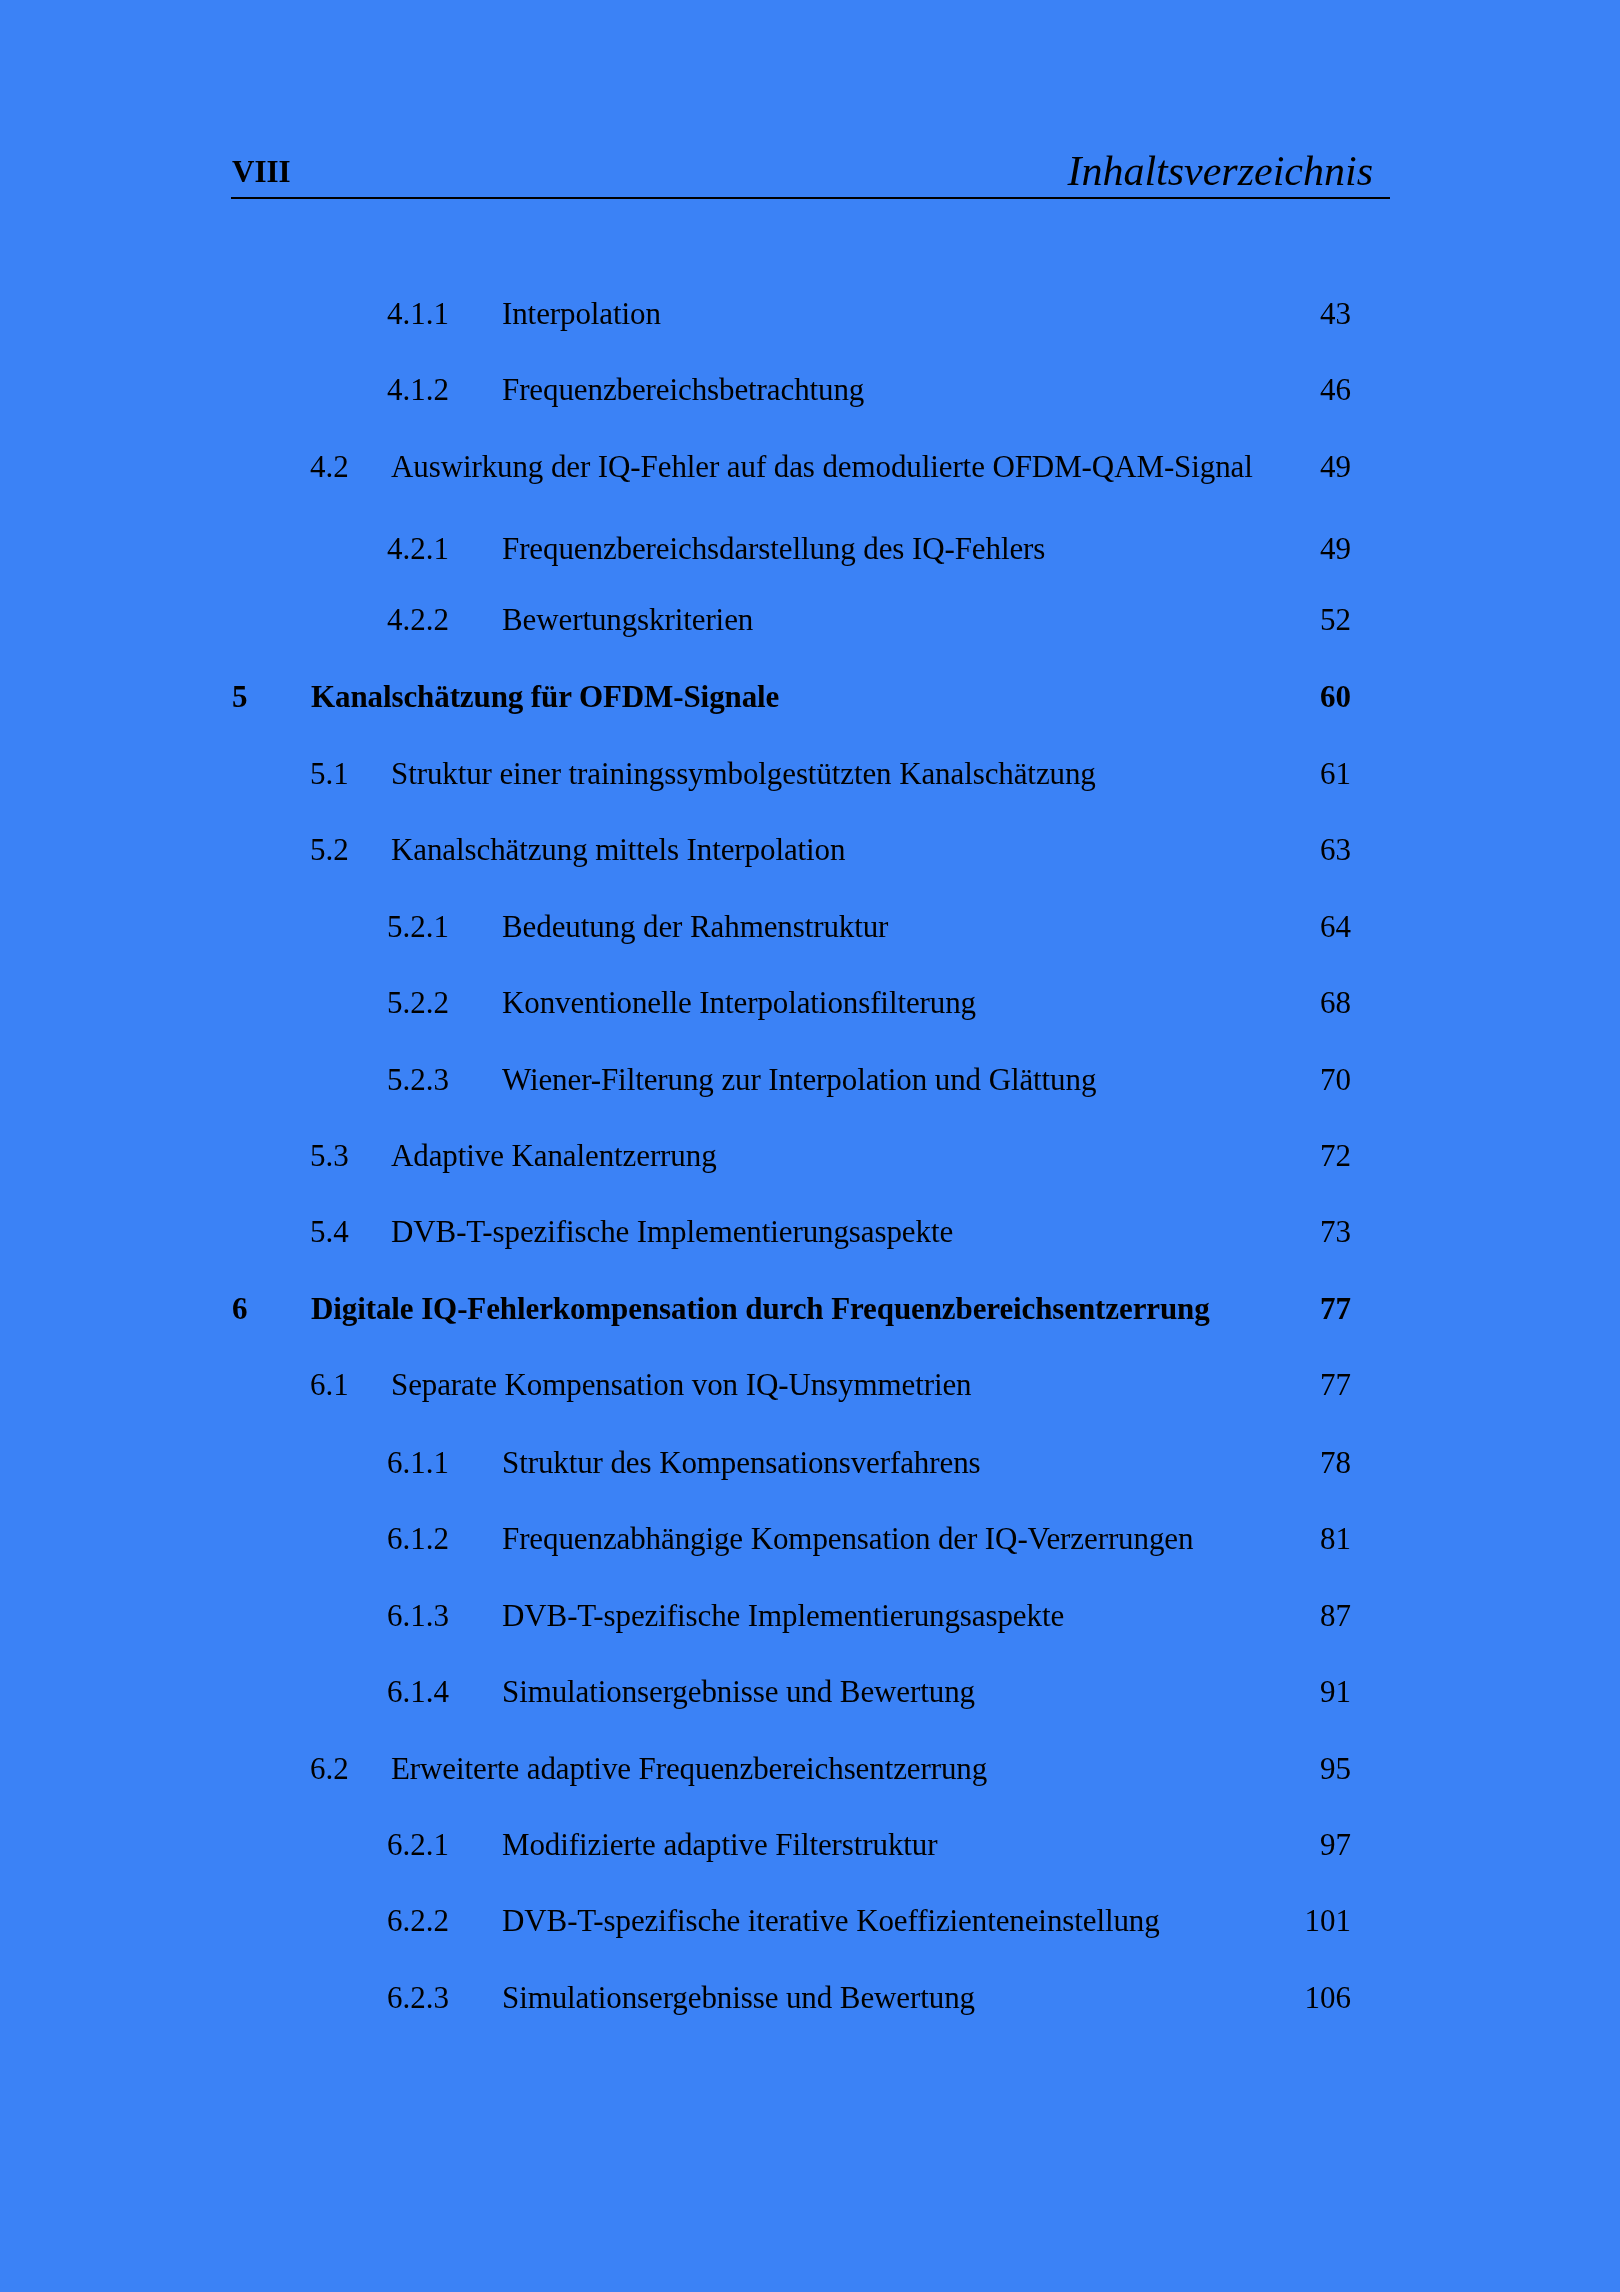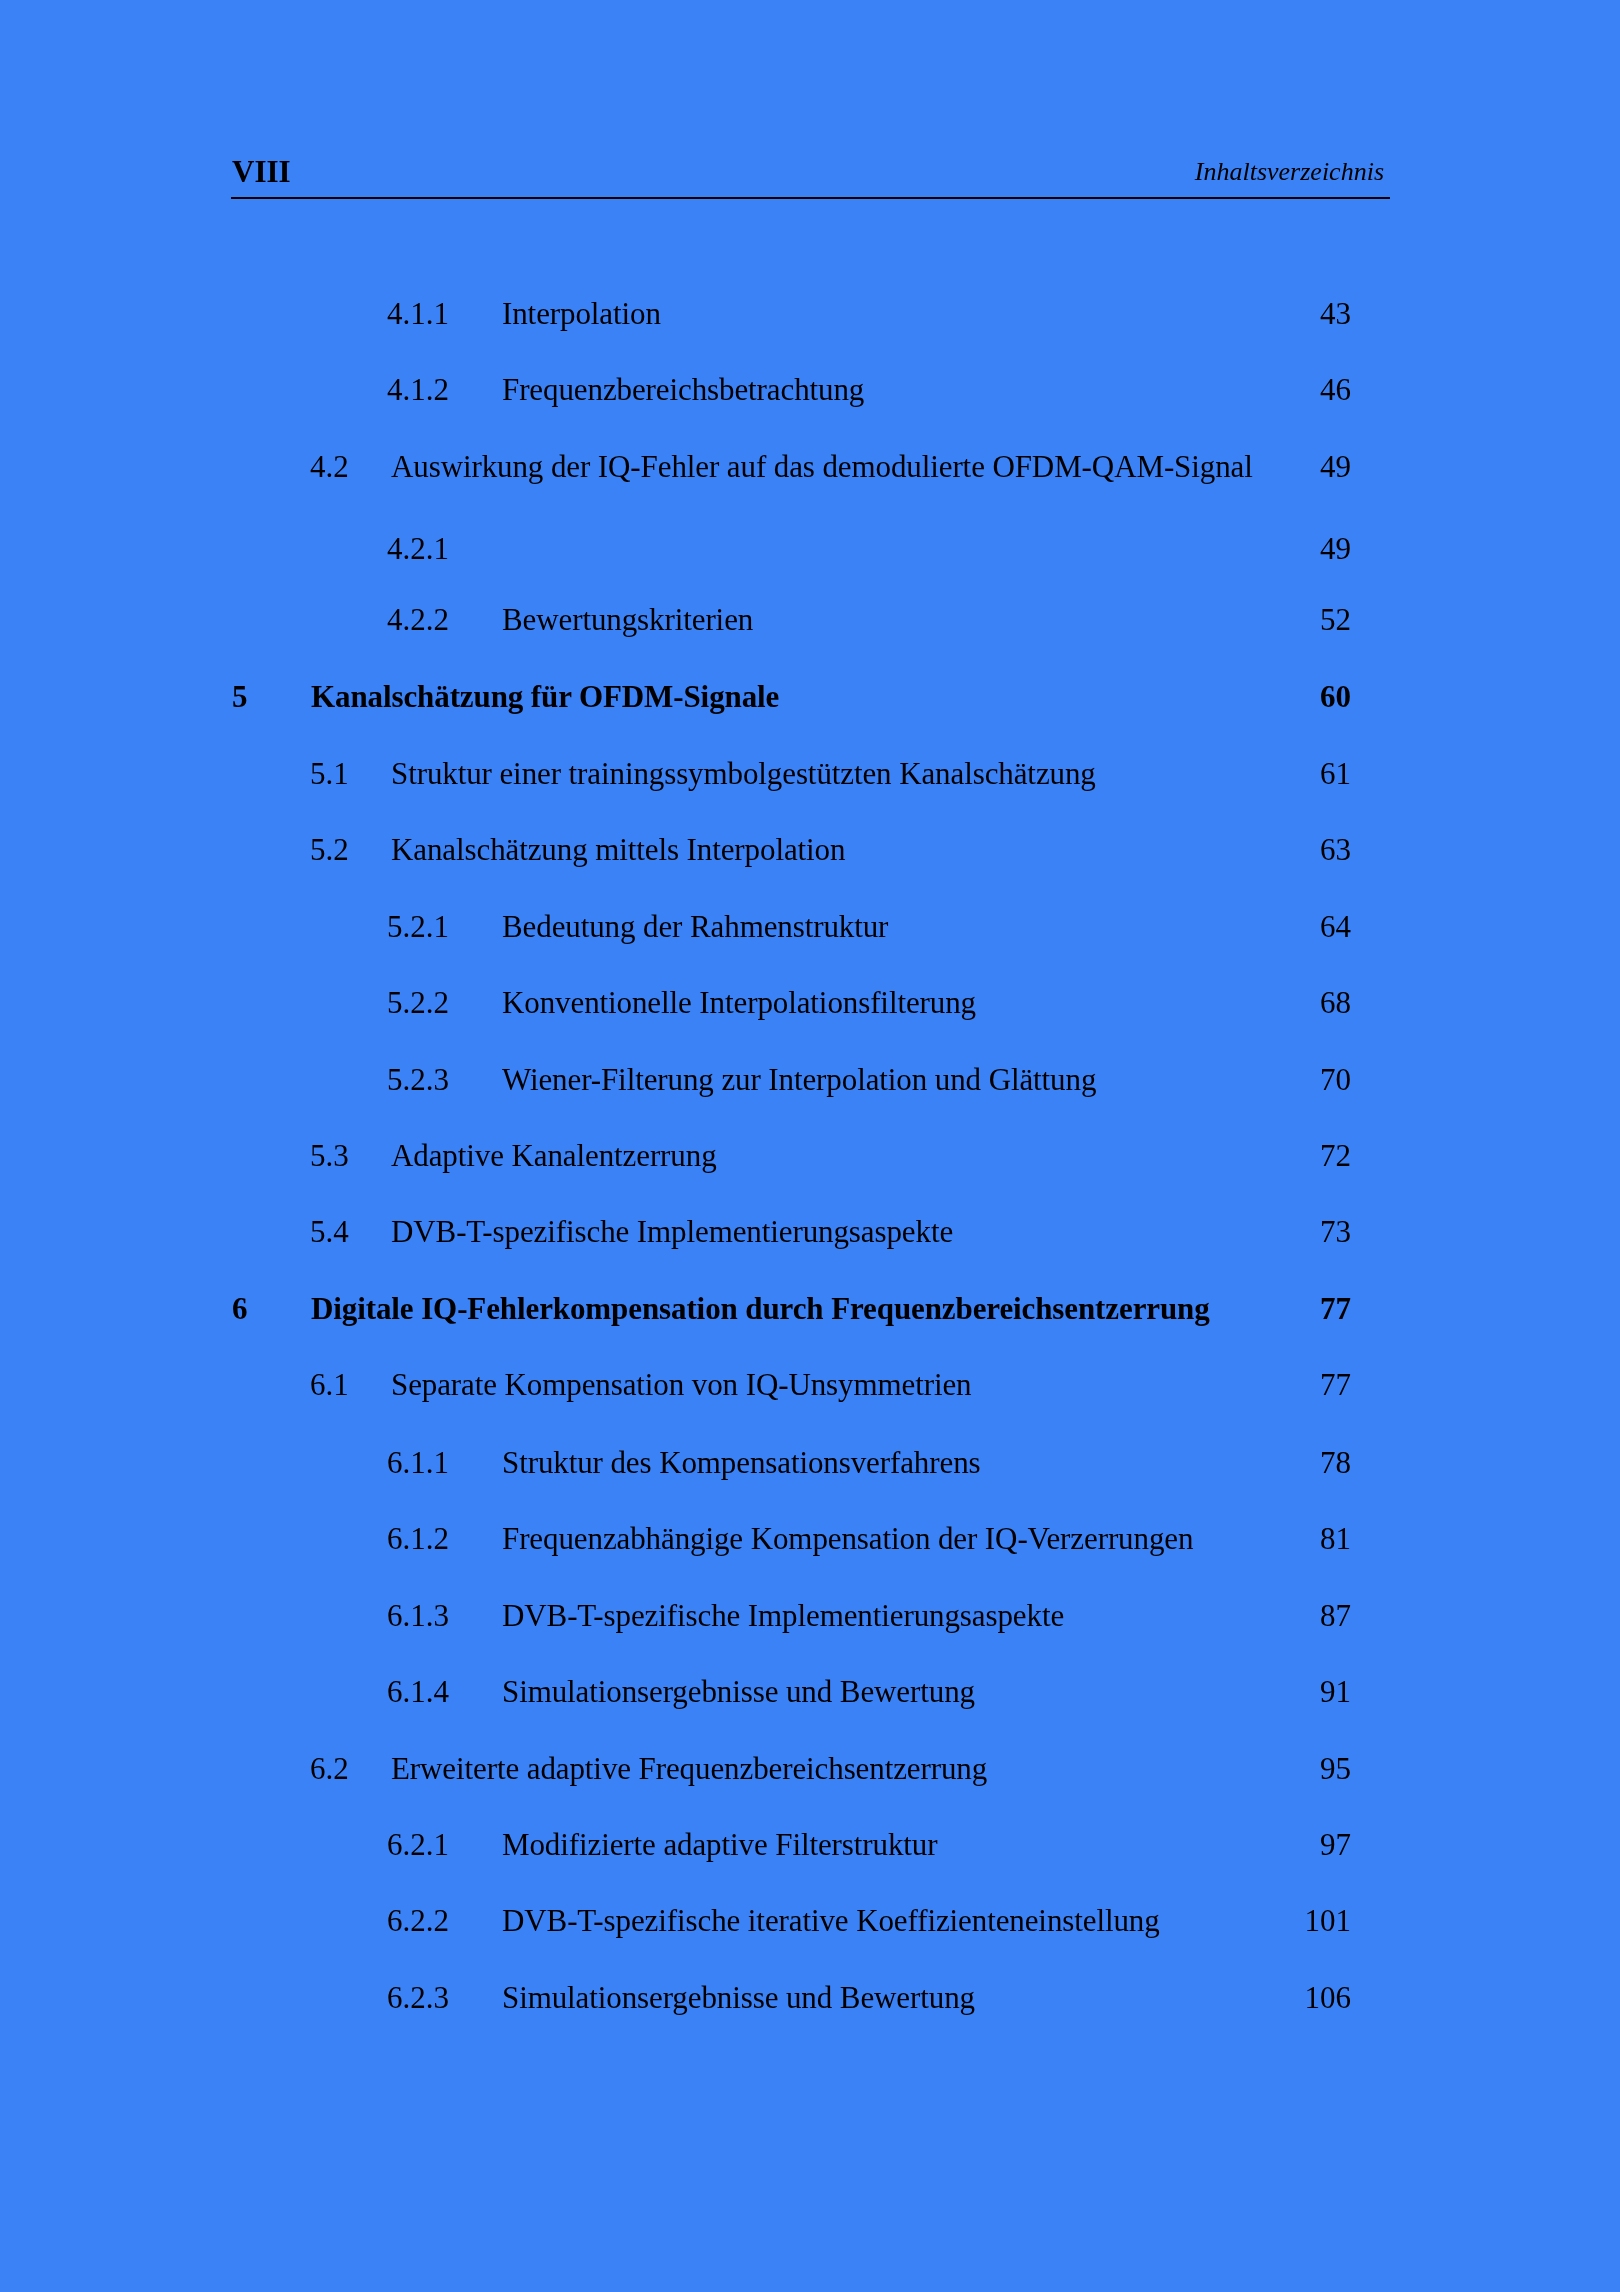--- a/index.html
+++ b/index.html
@@ -22,25 +22,25 @@
     position: absolute;
     left: 232px;
     top: 152px;
     height: 39px;
     line-height: 39px;
     font-size: 31px;
     font-weight: 700;
   }
   .header-right {
     position: absolute;
-    right: 236px;
+    right: 247px;
     top: 152px;
     height: 39px;
     line-height: 39px;
-    font-size: 26px;
+    font-size: 42px;
     font-style: italic;
   }
   .header-rule {
     position: absolute;
     left: 231px;
     top: 197px;
     width: 1159px;
     height: 2px;
     background: #000000;
   }
@@ -87,20 +87,21 @@
       <span class="toc-title">Frequenzbereichsbetrachtung</span>
       <span class="toc-page">46</span>
     </div>
       <div class="toc-row level-2" style="top: 447px;">
       <span class="toc-num">4.2</span>
       <span class="toc-title">Auswirkung der IQ-Fehler auf das demodulierte OFDM-QAM-Signal</span>
       <span class="toc-page">49</span>
     </div>
       <div class="toc-row level-3" style="top: 492px; margin-top: 37px;">
       <span class="toc-num">4.2.1</span>
+      <span class="toc-title">Frequenzbereichsdarstellung des IQ-Fehlers</span>
       <span class="toc-page">49</span>
     </div>
       <div class="toc-row level-3" style="top: 600px;">
       <span class="toc-num">4.2.2</span>
       <span class="toc-title">Bewertungskriterien</span>
       <span class="toc-page">52</span>
     </div>
       <div class="toc-row level-1" style="top: 677px;">
       <span class="toc-num">5</span>
       <span class="toc-title">Kanalschätzung für OFDM-Signale</span>

